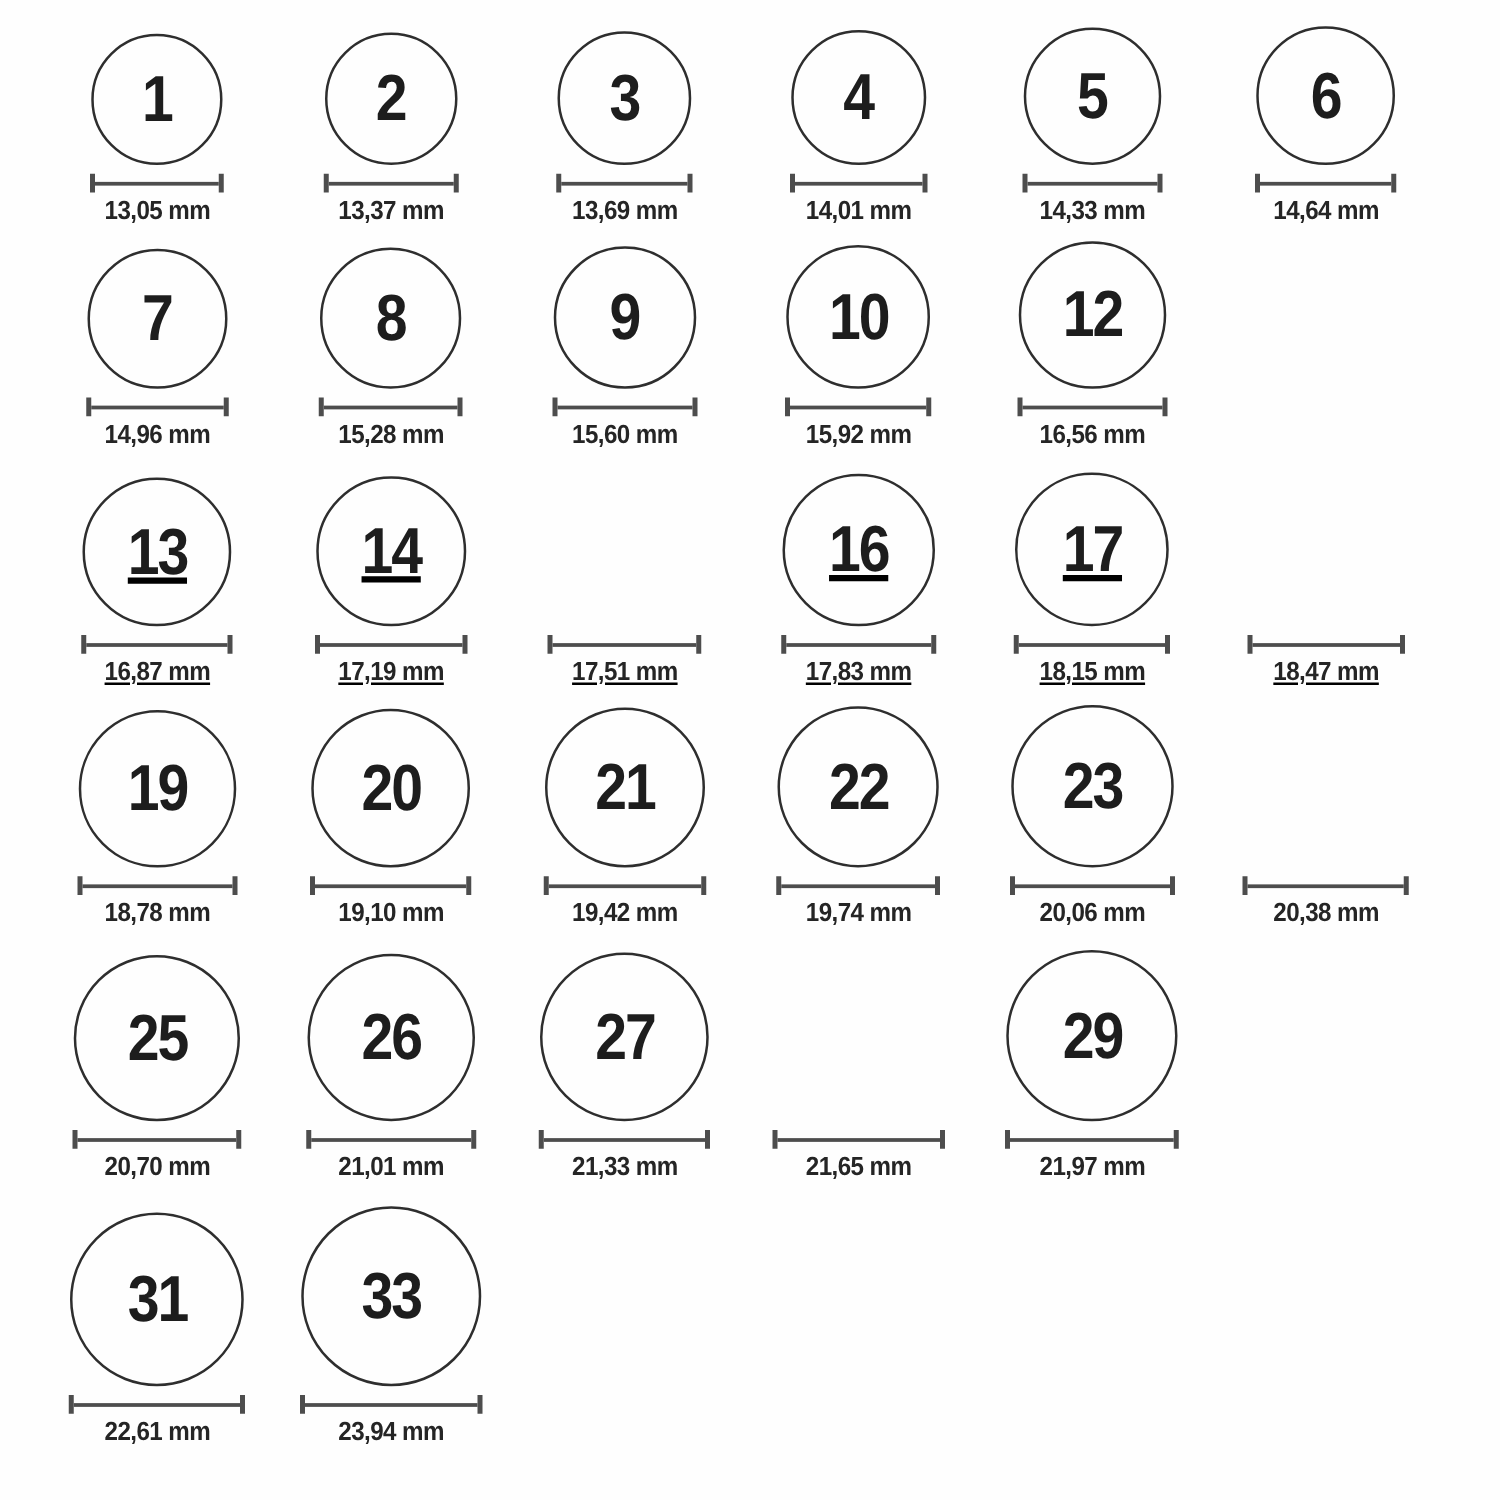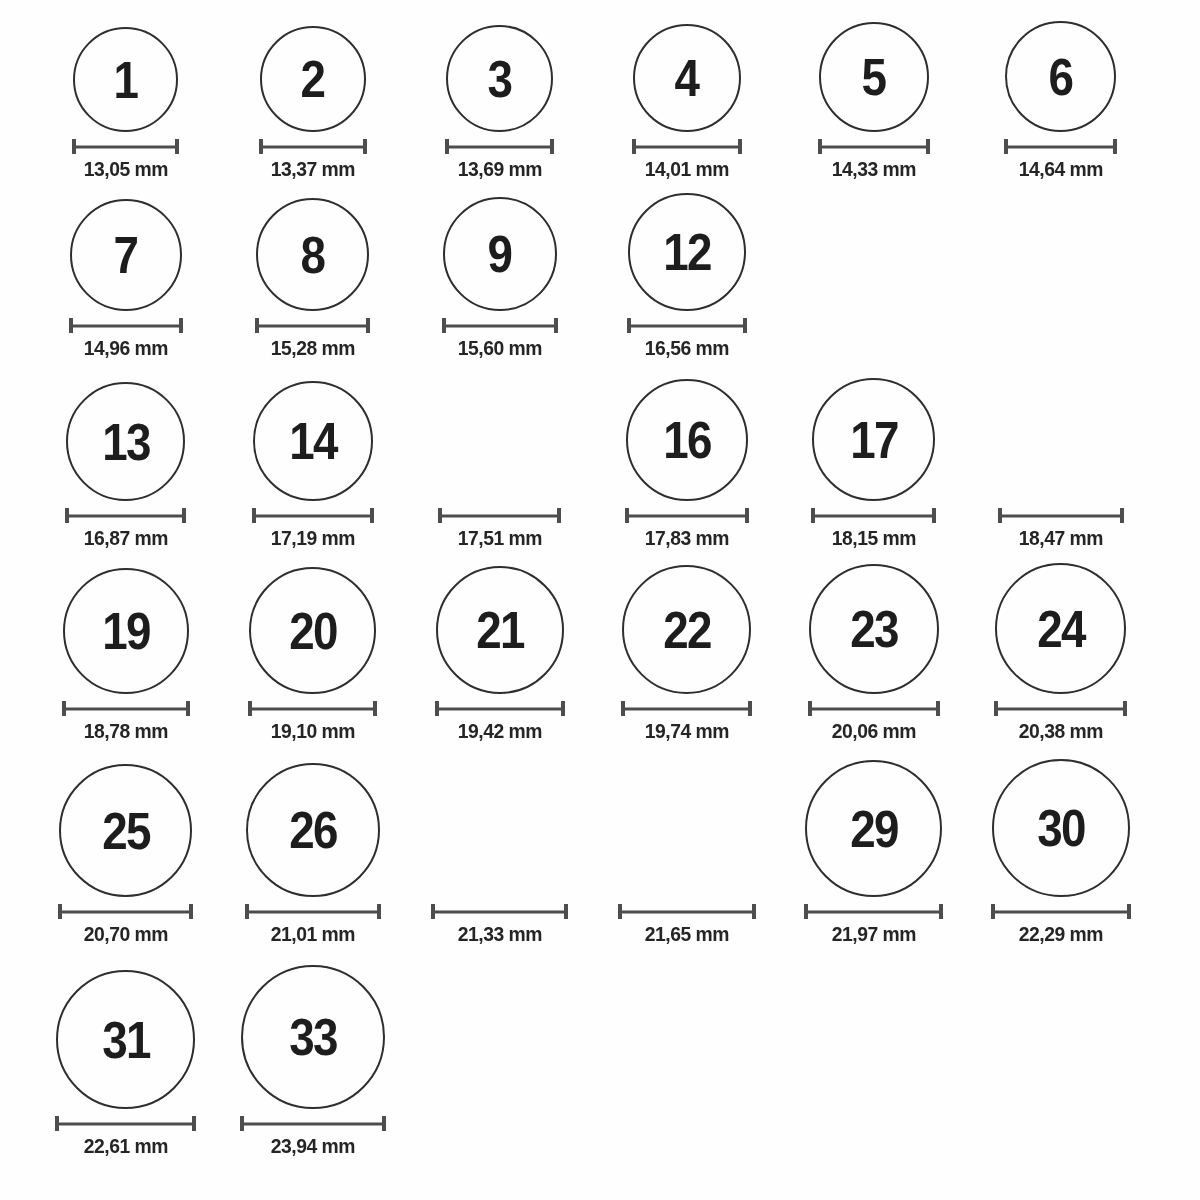--- a/index.html
+++ b/index.html
@@ -16,21 +16,21 @@
     overflow: hidden;
     background: #fefefe;
   }
   .row {
     display: grid;
     grid-template-columns: repeat(6, 187px);
     align-items: end;
   }
   .row-1 { height: 183px; }
   .row-2 { height: 179px; }
-  .row-3 { height: 190px; }
+  .row-3 { height: 190px; text-decoration: underline; }
   .row-4 { height: 193px; }
   .row-5 { height: 203px; }
   .row-6 { height: 212px; }
   .cell {
     display: flex;
     flex-direction: column;
     align-items: center;
     justify-content: flex-end;
     height: 100%;
     padding-bottom: 2px;
@@ -147,20 +147,27 @@
         <div class="label">15,28 mm</div>
       </div>
       <div class="cell">
         <div class="circle" style="width:114px;height:114px">
           <span class="num">9</span>
         </div>
         <div class="dim" style="width:116px"></div>
         <div class="label">15,60 mm</div>
       </div>
       <div class="cell">
+        <div class="circle" style="width:115px;height:115px">
+          <span class="num">10</span>
+        </div>
+        <div class="dim" style="width:117px"></div>
+        <div class="label">15,92 mm</div>
+      </div>
+      <div class="cell">
         <div class="circle" style="width:118px;height:118px">
           <span class="num">12</span>
         </div>
         <div class="dim" style="width:120px"></div>
         <div class="label">16,56 mm</div>
       </div>
     </div>
   <div class="row row-3">
       <div class="cell">
         <div class="circle" style="width:119px;height:119px">
@@ -229,63 +236,56 @@
         <div class="label">19,74 mm</div>
       </div>
       <div class="cell">
         <div class="circle" style="width:130px;height:130px">
           <span class="num">23</span>
         </div>
         <div class="dim" style="width:132px"></div>
         <div class="label">20,06 mm</div>
       </div>
       <div class="cell">
-        <div class="circle" style="width:131px;height:131px">
-          <span class="num">24</span>
-        </div>
         <div class="dim" style="width:133px"></div>
         <div class="label">20,38 mm</div>
       </div>
     </div>
   <div class="row row-5">
       <div class="cell">
         <div class="circle" style="width:133px;height:133px">
           <span class="num">25</span>
         </div>
         <div class="dim" style="width:135px"></div>
         <div class="label">20,70 mm</div>
       </div>
       <div class="cell">
         <div class="circle" style="width:134px;height:134px">
           <span class="num">26</span>
         </div>
         <div class="dim" style="width:136px"></div>
         <div class="label">21,01 mm</div>
       </div>
       <div class="cell">
+        <div class="circle" style="width:135px;height:135px">
+          <span class="num">27</span>
+        </div>
         <div class="dim" style="width:137px"></div>
         <div class="label">21,33 mm</div>
       </div>
       <div class="cell">
         <div class="dim" style="width:138px"></div>
         <div class="label">21,65 mm</div>
       </div>
       <div class="cell">
         <div class="circle" style="width:137px;height:137px">
           <span class="num">29</span>
         </div>
         <div class="dim" style="width:139px"></div>
         <div class="label">21,97 mm</div>
-      </div>
-      <div class="cell">
-        <div class="circle" style="width:138px;height:138px">
-          <span class="num">30</span>
-        </div>
-        <div class="dim" style="width:140px"></div>
-        <div class="label">22,29 mm</div>
       </div>
     </div>
   <div class="row row-6">
       <div class="cell">
         <div class="circle" style="width:139px;height:139px">
           <span class="num">31</span>
         </div>
         <div class="dim" style="width:141px"></div>
         <div class="label">22,61 mm</div>
       </div>

